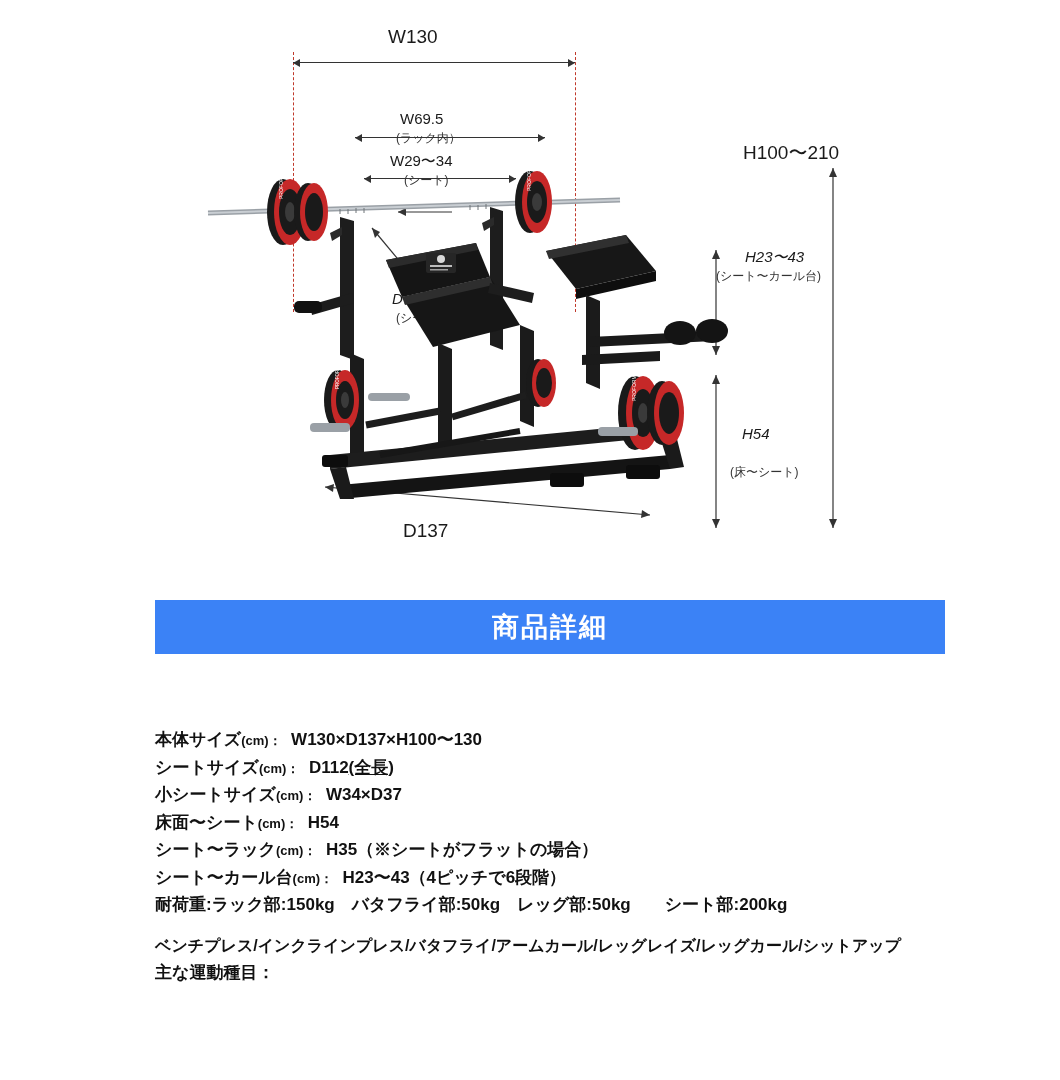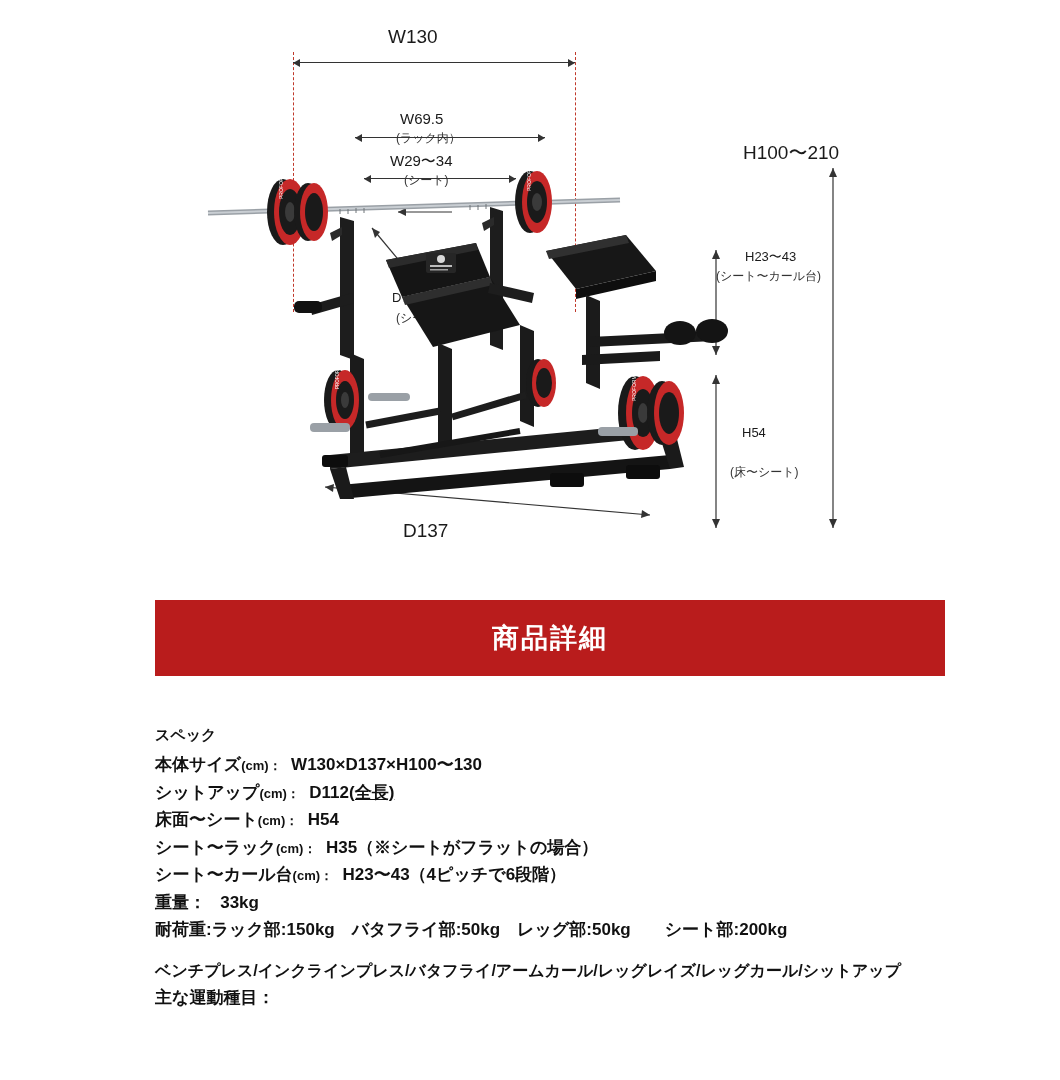--- a/index.html
+++ b/index.html
@@ -4,36 +4,36 @@
 <style>
   html,body{margin:0;padding:0;background:#ffffff;}
   body{width:1060px;height:1080px;position:relative;font-family:"Liberation Sans",sans-serif;color:#111;overflow:hidden;}
 
   
   .diagram{position:absolute;left:0;top:0;width:880px;height:580px;}
 
   .dimlabel{position:absolute;font-size:19px;color:#1a1a1a;white-space:nowrap;}
   .dimlabel.small{font-size:15px;}
   .dimlabel.tiny{font-size:12px;color:#333;}
-  .dimlabel.mid{font-size:13px;}
+  .dimlabel.mid{font-size:15px;font-style:italic;}
 
   .dashline{position:absolute;border-left:1px dashed #c0392b;}
 
   .solidline{position:absolute;background:#333;}
 
   
   .arrowhead{position:absolute;width:0;height:0;}
   .ah-left{border-top:4px solid transparent;border-bottom:4px solid transparent;border-right:7px solid #333;}
   .ah-right{border-top:4px solid transparent;border-bottom:4px solid transparent;border-left:7px solid #333;}
 
   
   .machine{position:absolute;left:180px;top:150px;}
 
   
-  .section-bar{position:absolute;left:155px;top:600px;width:790px;height:76px;background:#b91c1c;
+  .section-bar{position:absolute;left:155px;top:600px;width:790px;height:54px;background:#3b82f6;
     display:flex;align-items:center;justify-content:center;}
   .section-bar span{color:#ffffff;font-size:27px;font-weight:bold;letter-spacing:2px;}
 
   
   .specs{position:absolute;left:155px;top:726px;width:870px;}
   .spec-title{font-size:15px;font-weight:bold;margin-bottom:6px;}
   .spec-row{font-size:17px;font-weight:bold;line-height:1.62;white-space:nowrap;}
   .spec-row .u{text-decoration:underline;}
   .spec-row .sm{font-size:13px;font-weight:bold;}
   .spec-gap{height:14px;}
@@ -212,47 +212,46 @@
     <line x1="190" y1="300" x2="330" y2="276" stroke="#171717" stroke-width="6"></line>
   </svg>
 
 </div>
 
 <div class="section-bar">
   <span>商品詳細</span>
 </div>
 
 <div class="specs">
-  <div class="spec-title">スペック</div>
 
   <div class="spec-row">
     <span>本体サイズ</span><span class="sm">(cm)：</span>&nbsp;&nbsp;<span>W130×D137×H100〜130</span>
   </div>
 
   <div class="spec-row">
-    <span>シットアップ</span><span class="sm">(cm)：</span>&nbsp;&nbsp;<span>D112</span><span class="u">(全長)</span>
-  </div>
-
-
+    <span>シートサイズ</span><span class="sm">(cm)：</span>&nbsp;&nbsp;<span>D112</span><span class="u">(全長)</span>
+  </div>
+
+
+  <div class="spec-row">
+    <span>小シートサイズ</span><span class="sm">(cm)：</span>&nbsp;&nbsp;<span>W34×D37</span>
+  </div>
 
   <div class="spec-row">
     <span>床面〜シート</span><span class="sm">(cm)：</span>&nbsp;&nbsp;<span>H54</span>
   </div>
 
   <div class="spec-row">
     <span>シート〜ラック</span><span class="sm">(cm)：</span>&nbsp;&nbsp;<span>H35（※シートがフラットの場合）</span>
   </div>
 
   <div class="spec-row">
     <span>シート〜カール台</span><span class="sm">(cm)：</span>&nbsp;&nbsp;<span>H23〜43（4ピッチで6段階）</span>
   </div>
 
-  <div class="spec-row">
-    <span>重量：</span>&nbsp;&nbsp;&nbsp;<span>33kg</span>
-  </div>
 
   <div class="spec-row">耐荷重:ラック部:150kg　バタフライ部:50kg　レッグ部:50kg　　シート部:200kg</div>
 
   <div class="spec-gap"></div>
 
   <div class="spec-row ex">ベンチプレス/インクラインプレス/バタフライ/アームカール/レッグレイズ/レッグカール/シットアップ</div>
   <div class="spec-row">主な運動種目：</div>
 </div>
 
 </body></html>

